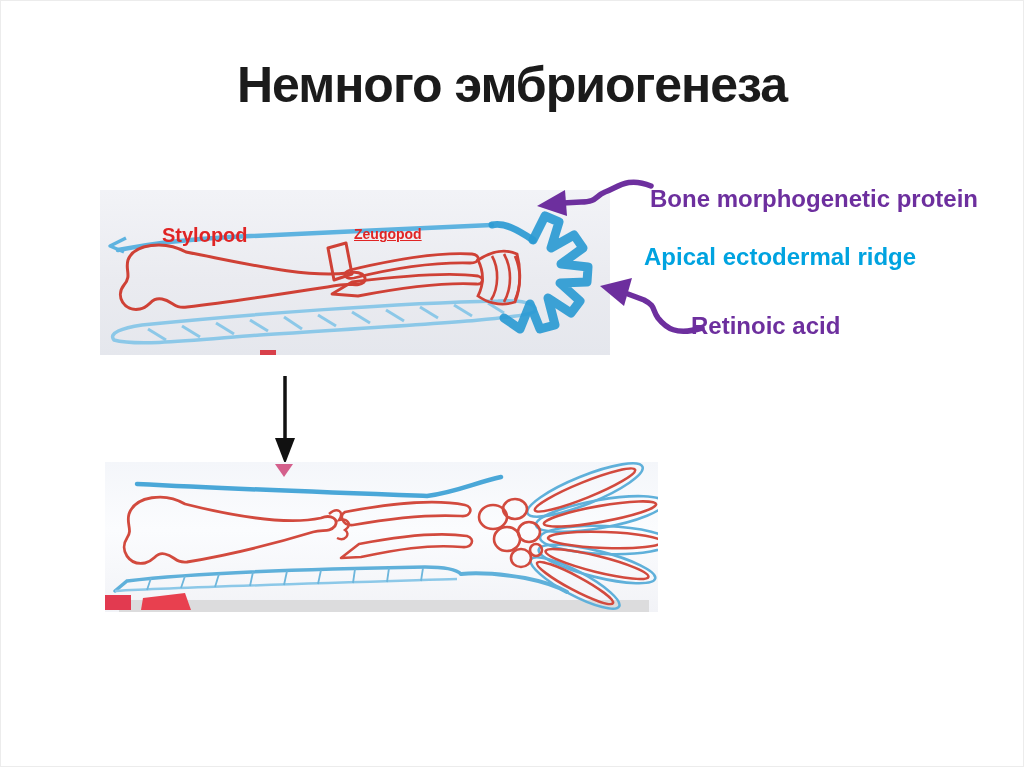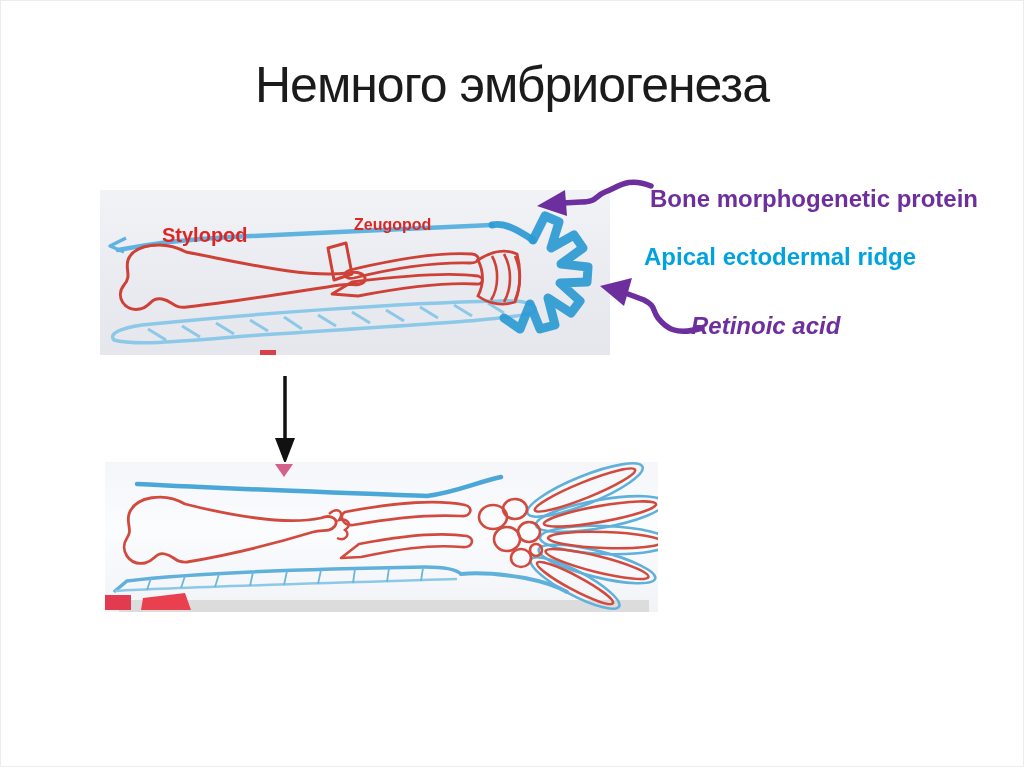--- a/index.html
+++ b/index.html
@@ -3,43 +3,43 @@
 <meta charset="utf-8">
 <style>
   html,body{margin:0;padding:0;background:#fff;}
   .slide{
     position:relative;width:1024px;height:767px;background:#ffffff;overflow:hidden;
     font-family:"Liberation Sans", sans-serif;
     box-shadow:inset 0 0 0 1px #ececec;
   }
   .title{
     position:absolute;left:0;top:56px;width:1024px;text-align:center;
-    font-size:50px;font-weight:400;letter-spacing:-1px;color:#1b1b1b;margin:0;
+    font-size:50px;font-weight:700;letter-spacing:-1px;color:#1b1b1b;margin:0;
   }
   .photo{position:absolute;overflow:hidden;}
   .photo1{
     left:100px;top:190px;width:510px;height:165px;
     background:linear-gradient(180deg,#f2f3f7 0%,#eaebf0 55%,#e5e7ed 100%);
   }
   .photo2{
     left:105px;top:462px;width:553px;height:150px;
     background:linear-gradient(180deg,#f4f6fa 0%,#fbfcfe 45%,#f2f3f7 100%);
   }
   .photo svg{position:absolute;left:0;top:0;}
   .lbl{position:absolute;font-weight:bold;white-space:nowrap;}
   .lbl-red{color:#e02424;margin-top:24px;}
   .stylopod{left:62px;top:10px;font-size:20px;}
-  .zeugopod{left:254px;top:2px;font-size:16px;}
+  .zeugopod{left:254px;top:12px;font-size:14px;text-decoration:underline;}
   .progress-zone{left:424px;top:366px;font-size:21px;color:#e02424;}
   .annot{position:absolute;font-weight:bold;font-size:24px;white-space:nowrap;}
   .annot-purple{color:#6d2f9e;}
   .annot-cyan{color:#00a3e0;}
   .bmp{left:650px;top:185px;}
   .aer{left:644px;top:243px;}
-  .ra{left:691px;top:312px;font-style:italic;}
+  .ra{left:691px;top:312px;}
   .arrow-abs{position:absolute;}
 </style>
 </head>
 <body>
 
 <div class="slide">
 
   <h1 class="title">Немного эмбриогенеза</h1>
 
   <div class="photo photo1">

